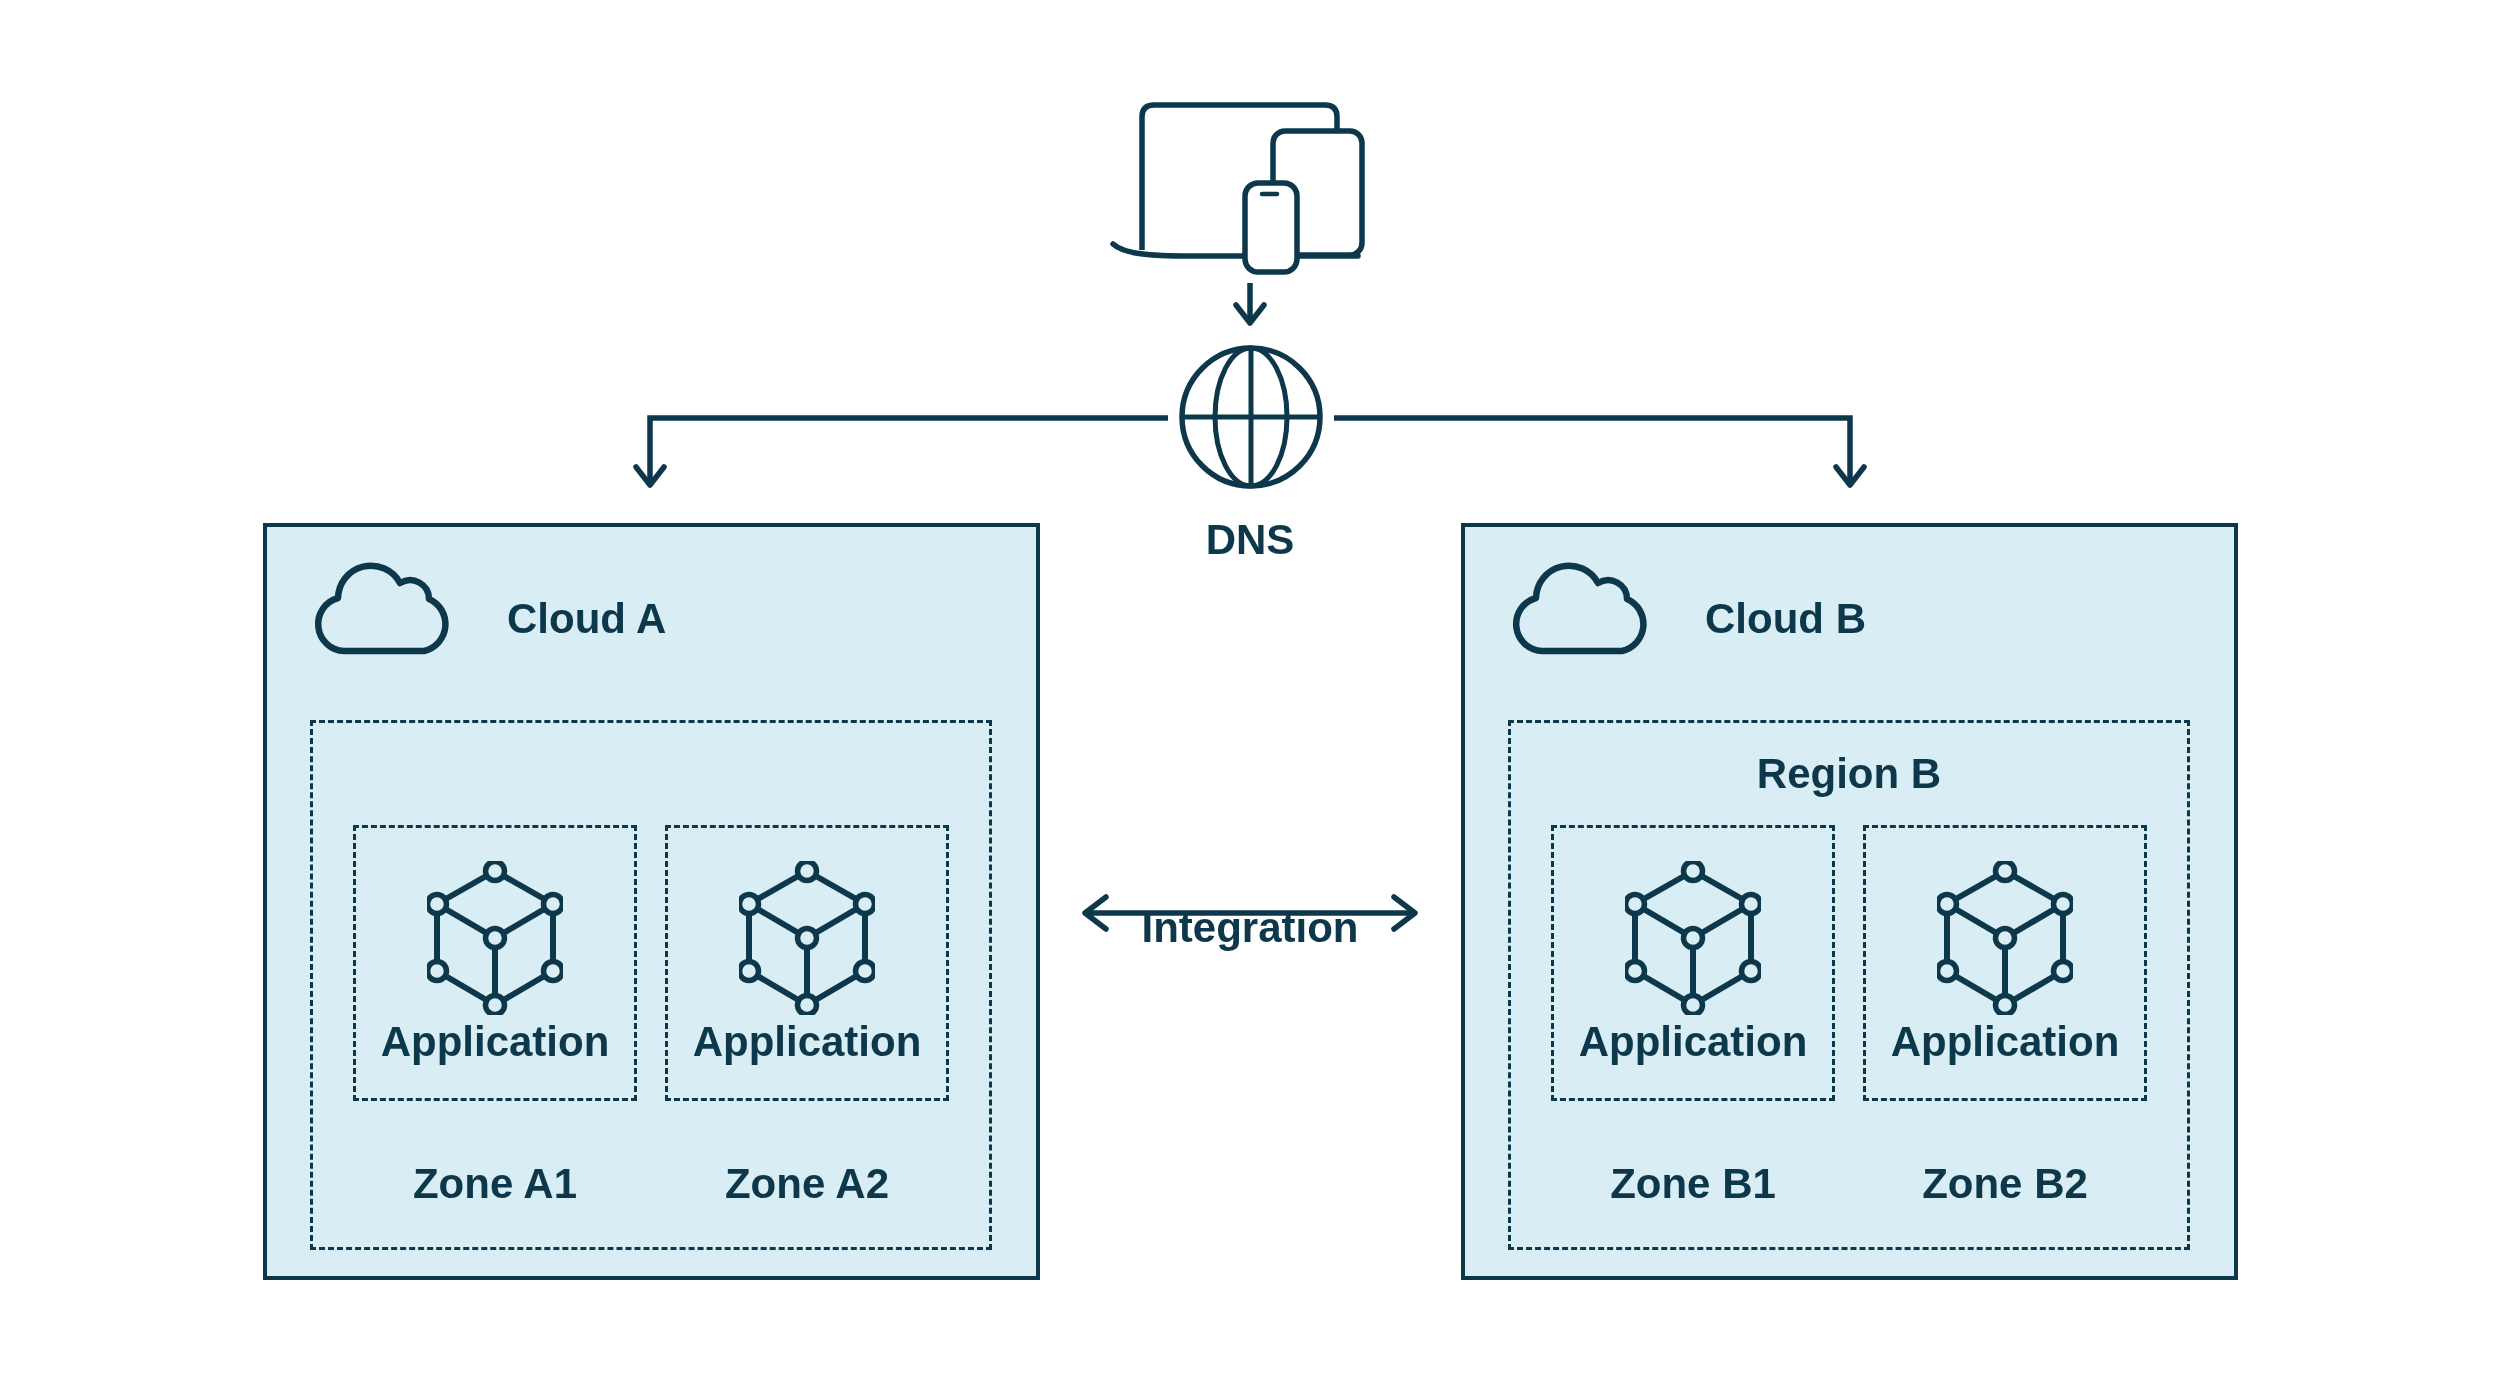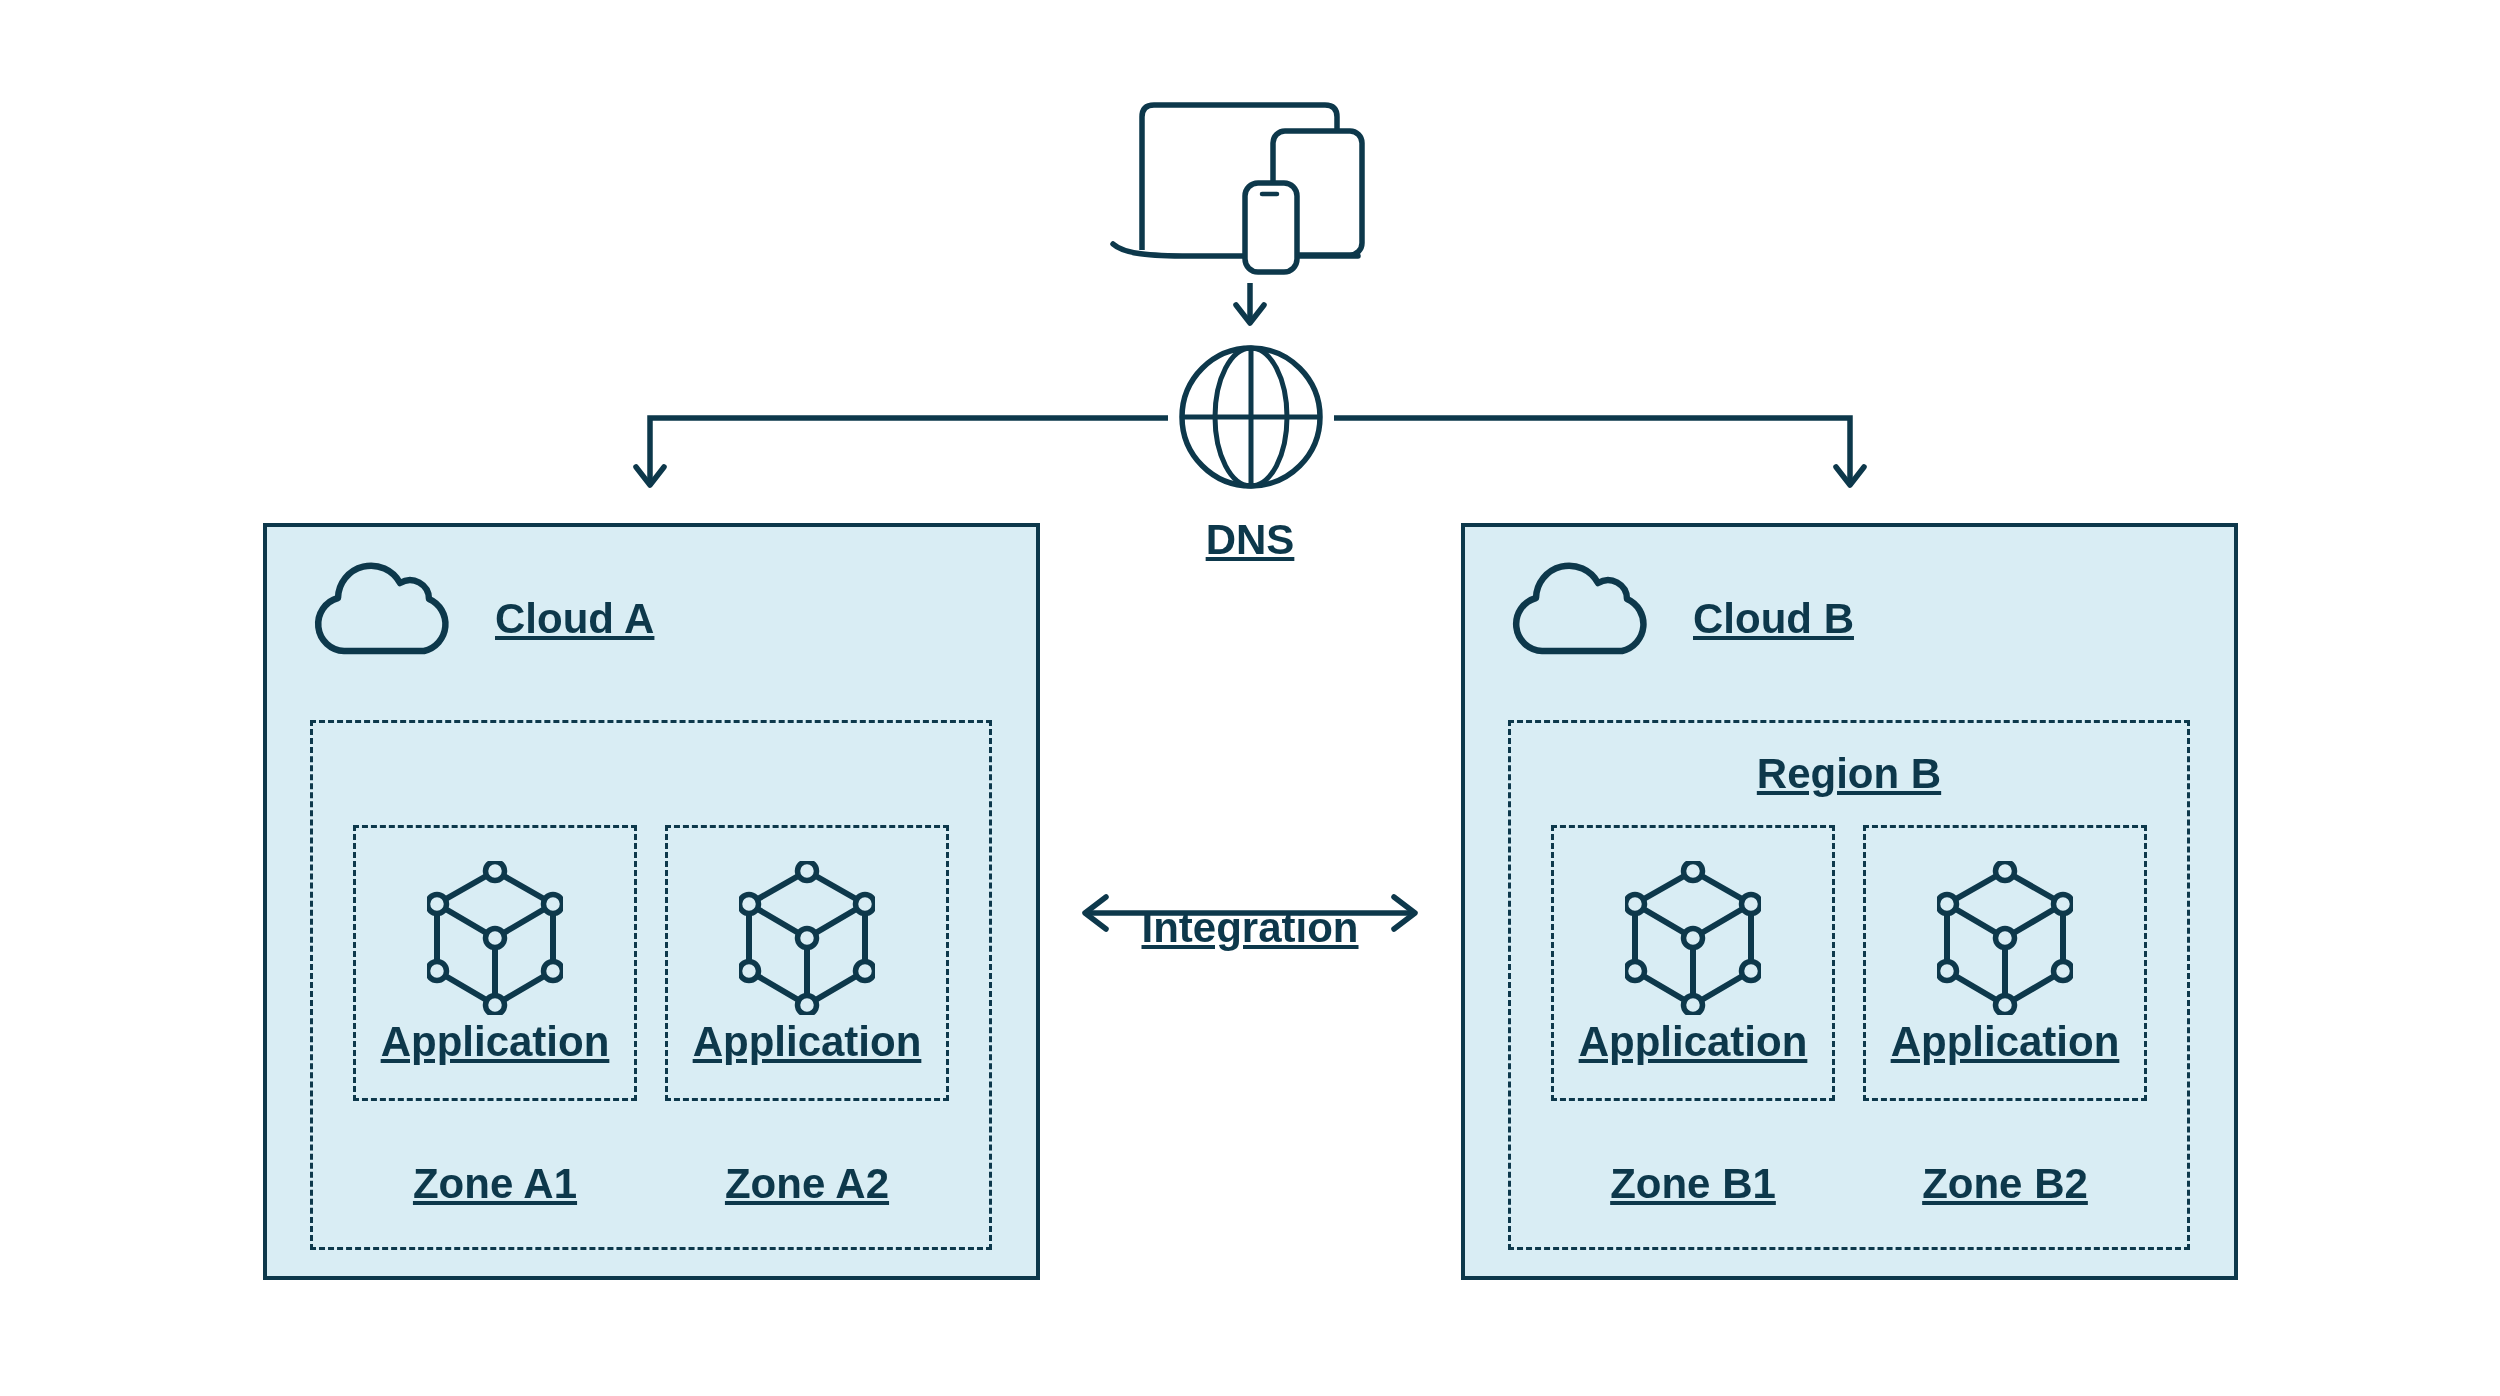--- a/index.html
+++ b/index.html
@@ -2,21 +2,21 @@
 <html style="--ink: #0d384b; --panel: #d9edf4;"><head>
 <meta charset="utf-8">
 <style>
   html,body{margin:0;padding:0;background:#fff;}
   #canvas{
     position:relative;width:2500px;height:1396px;background:#fff;overflow:hidden;
     font-family:"Liberation Sans",sans-serif;font-weight:700;color:var(--ink,#0d384b);
   }
   svg{display:block;}
   .abs{position:absolute;}
-  .lbl{position:absolute;font-size:42px;line-height:42px;white-space:nowrap;text-decoration:underline;}
+  .lbl{position:absolute;font-size:42px;line-height:42px;white-space:nowrap;}
   .lbl.center{text-align:center;}
   .panel{
     position:absolute;top:523px;width:777px;height:757px;
     background:var(--panel,#d9edf4);border:4px solid var(--ink,#0d384b);box-sizing:border-box;
   }
   .region{
     position:absolute;left:43px;top:193px;width:682px;height:530px;
     border:3px dashed var(--ink,#0d384b);box-sizing:border-box;
   }
   .appbox{
@@ -24,21 +24,21 @@
     border:3px dashed var(--ink,#0d384b);box-sizing:border-box;
   }
   .appbox.first{left:40px;}
   .appbox.second{left:352px;}
   .cube{position:absolute;left:71px;top:33px;}
   .app-label{left:0;width:278px;top:193px;}
   .zone-label{top:440px;width:284px;}
   .zone-label.first{left:40px;}
   .zone-label.second{left:352px;}
   .region-title{left:0;width:676px;top:30px;}
-  .cloud-name{left:228px;top:71px;}
+  .cloud-name{left:240px;top:71px;}
   .cloud-glyph{position:absolute;left:36px;top:27px;}
 </style>
 </head>
 <body>
 
 <div id="canvas">
 
   <svg width="0" height="0" style="position:absolute" aria-hidden="true">
     <defs>
       <g id="cube-sym" stroke="currentColor" fill="none" stroke-width="6">

